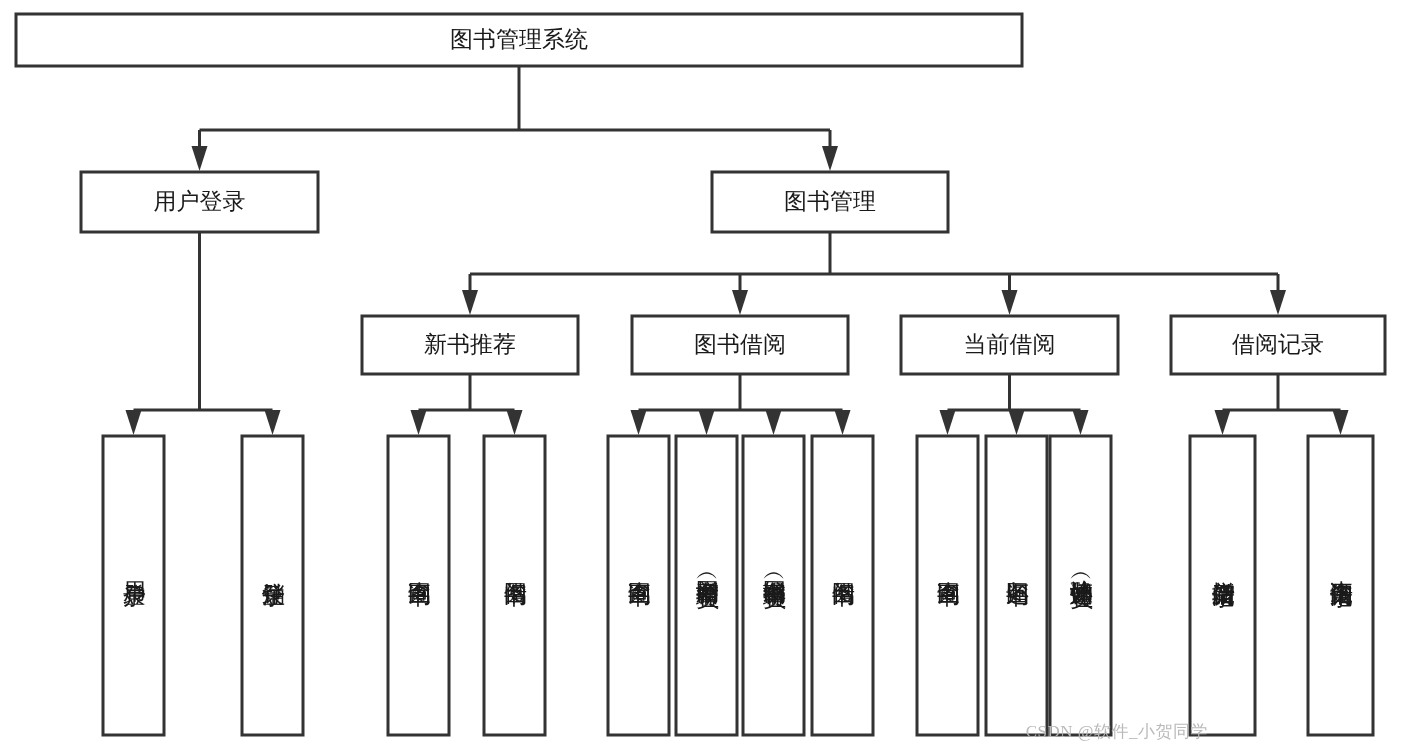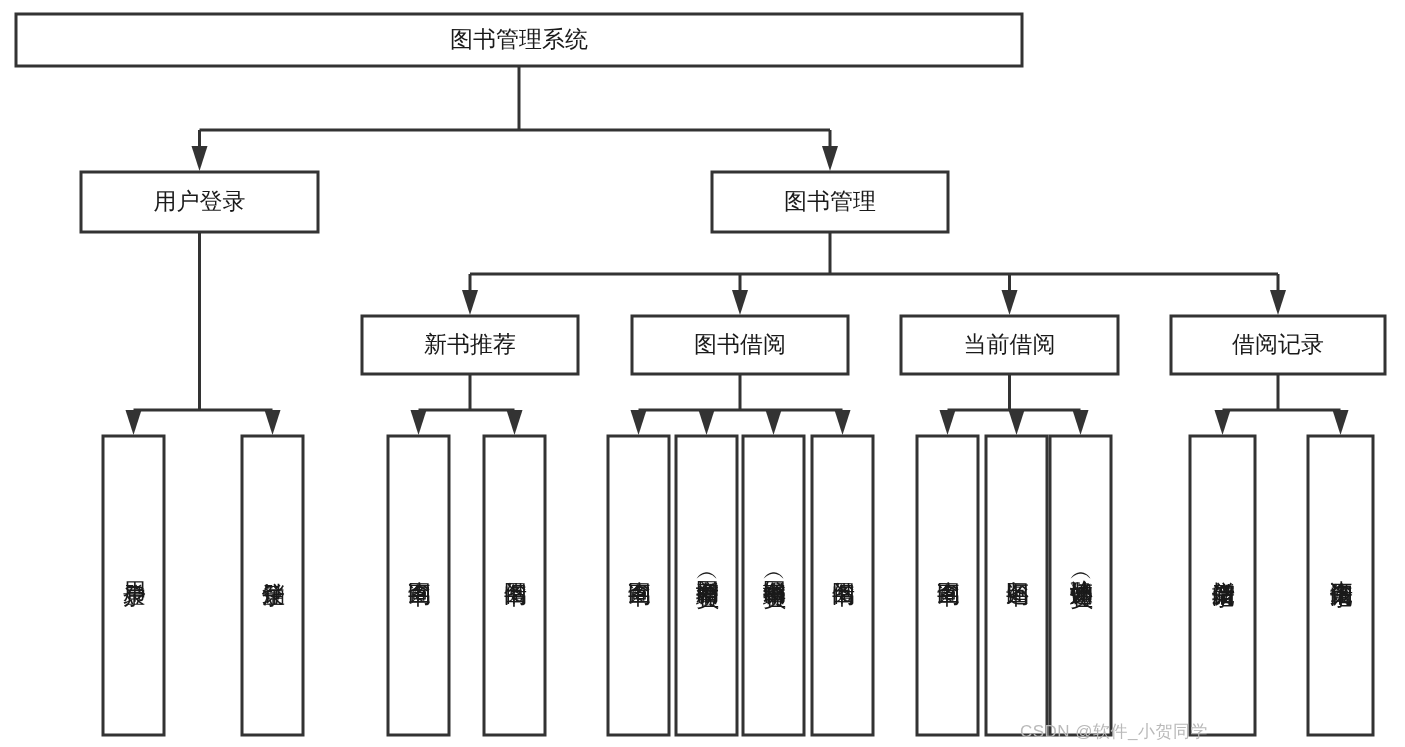--- a/index.html
+++ b/index.html
@@ -57,21 +57,21 @@
   .connector-arrow {
     fill: #333333;
     stroke: none;
   }
   .watermark-text {
     position: absolute;
     right: 8px;
     bottom: 4px;
     font-size: 17px;
     color: #b9b9b9;
-    font-family: Liberation Sans, sans-serif;
+    font-family: Liberation Serif, serif;
     white-space: nowrap;
     letter-spacing: 0.5px;
     pointer-events: none;
   }
 </style>
 </head>
 <body>
 
 <div id="diagram-root">
   <svg class="diagram-canvas" viewBox="0 0 1405 747">

